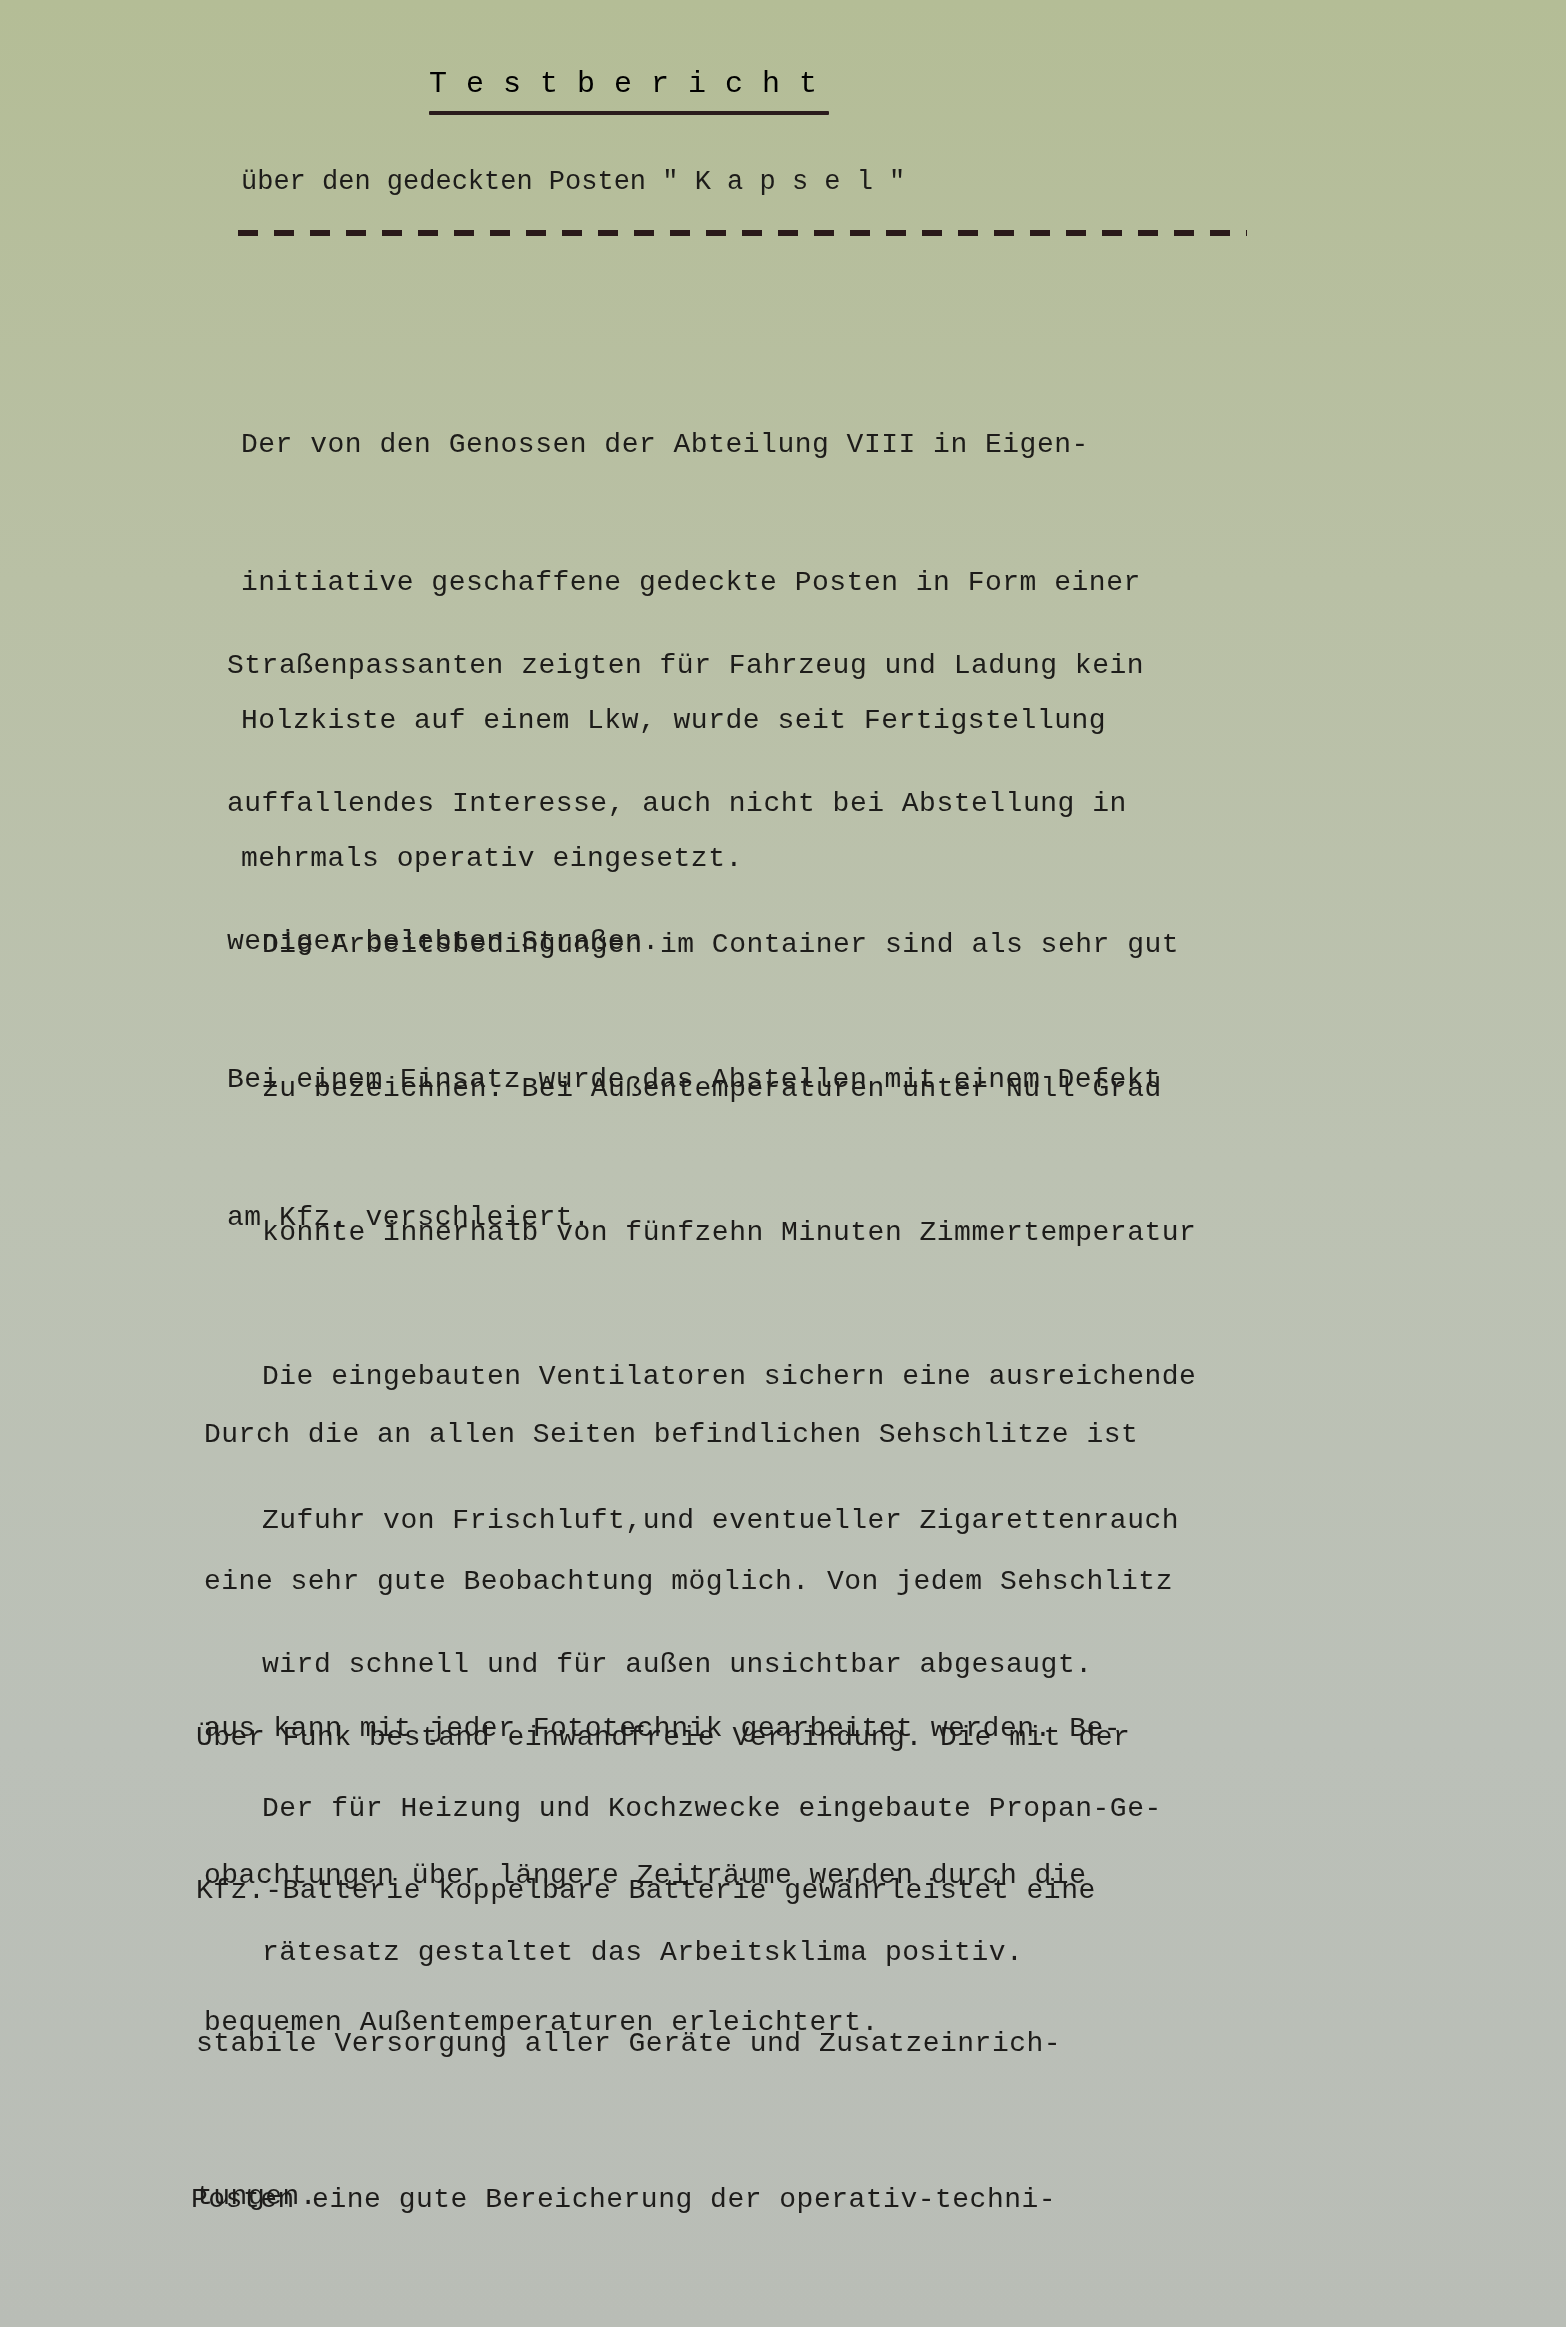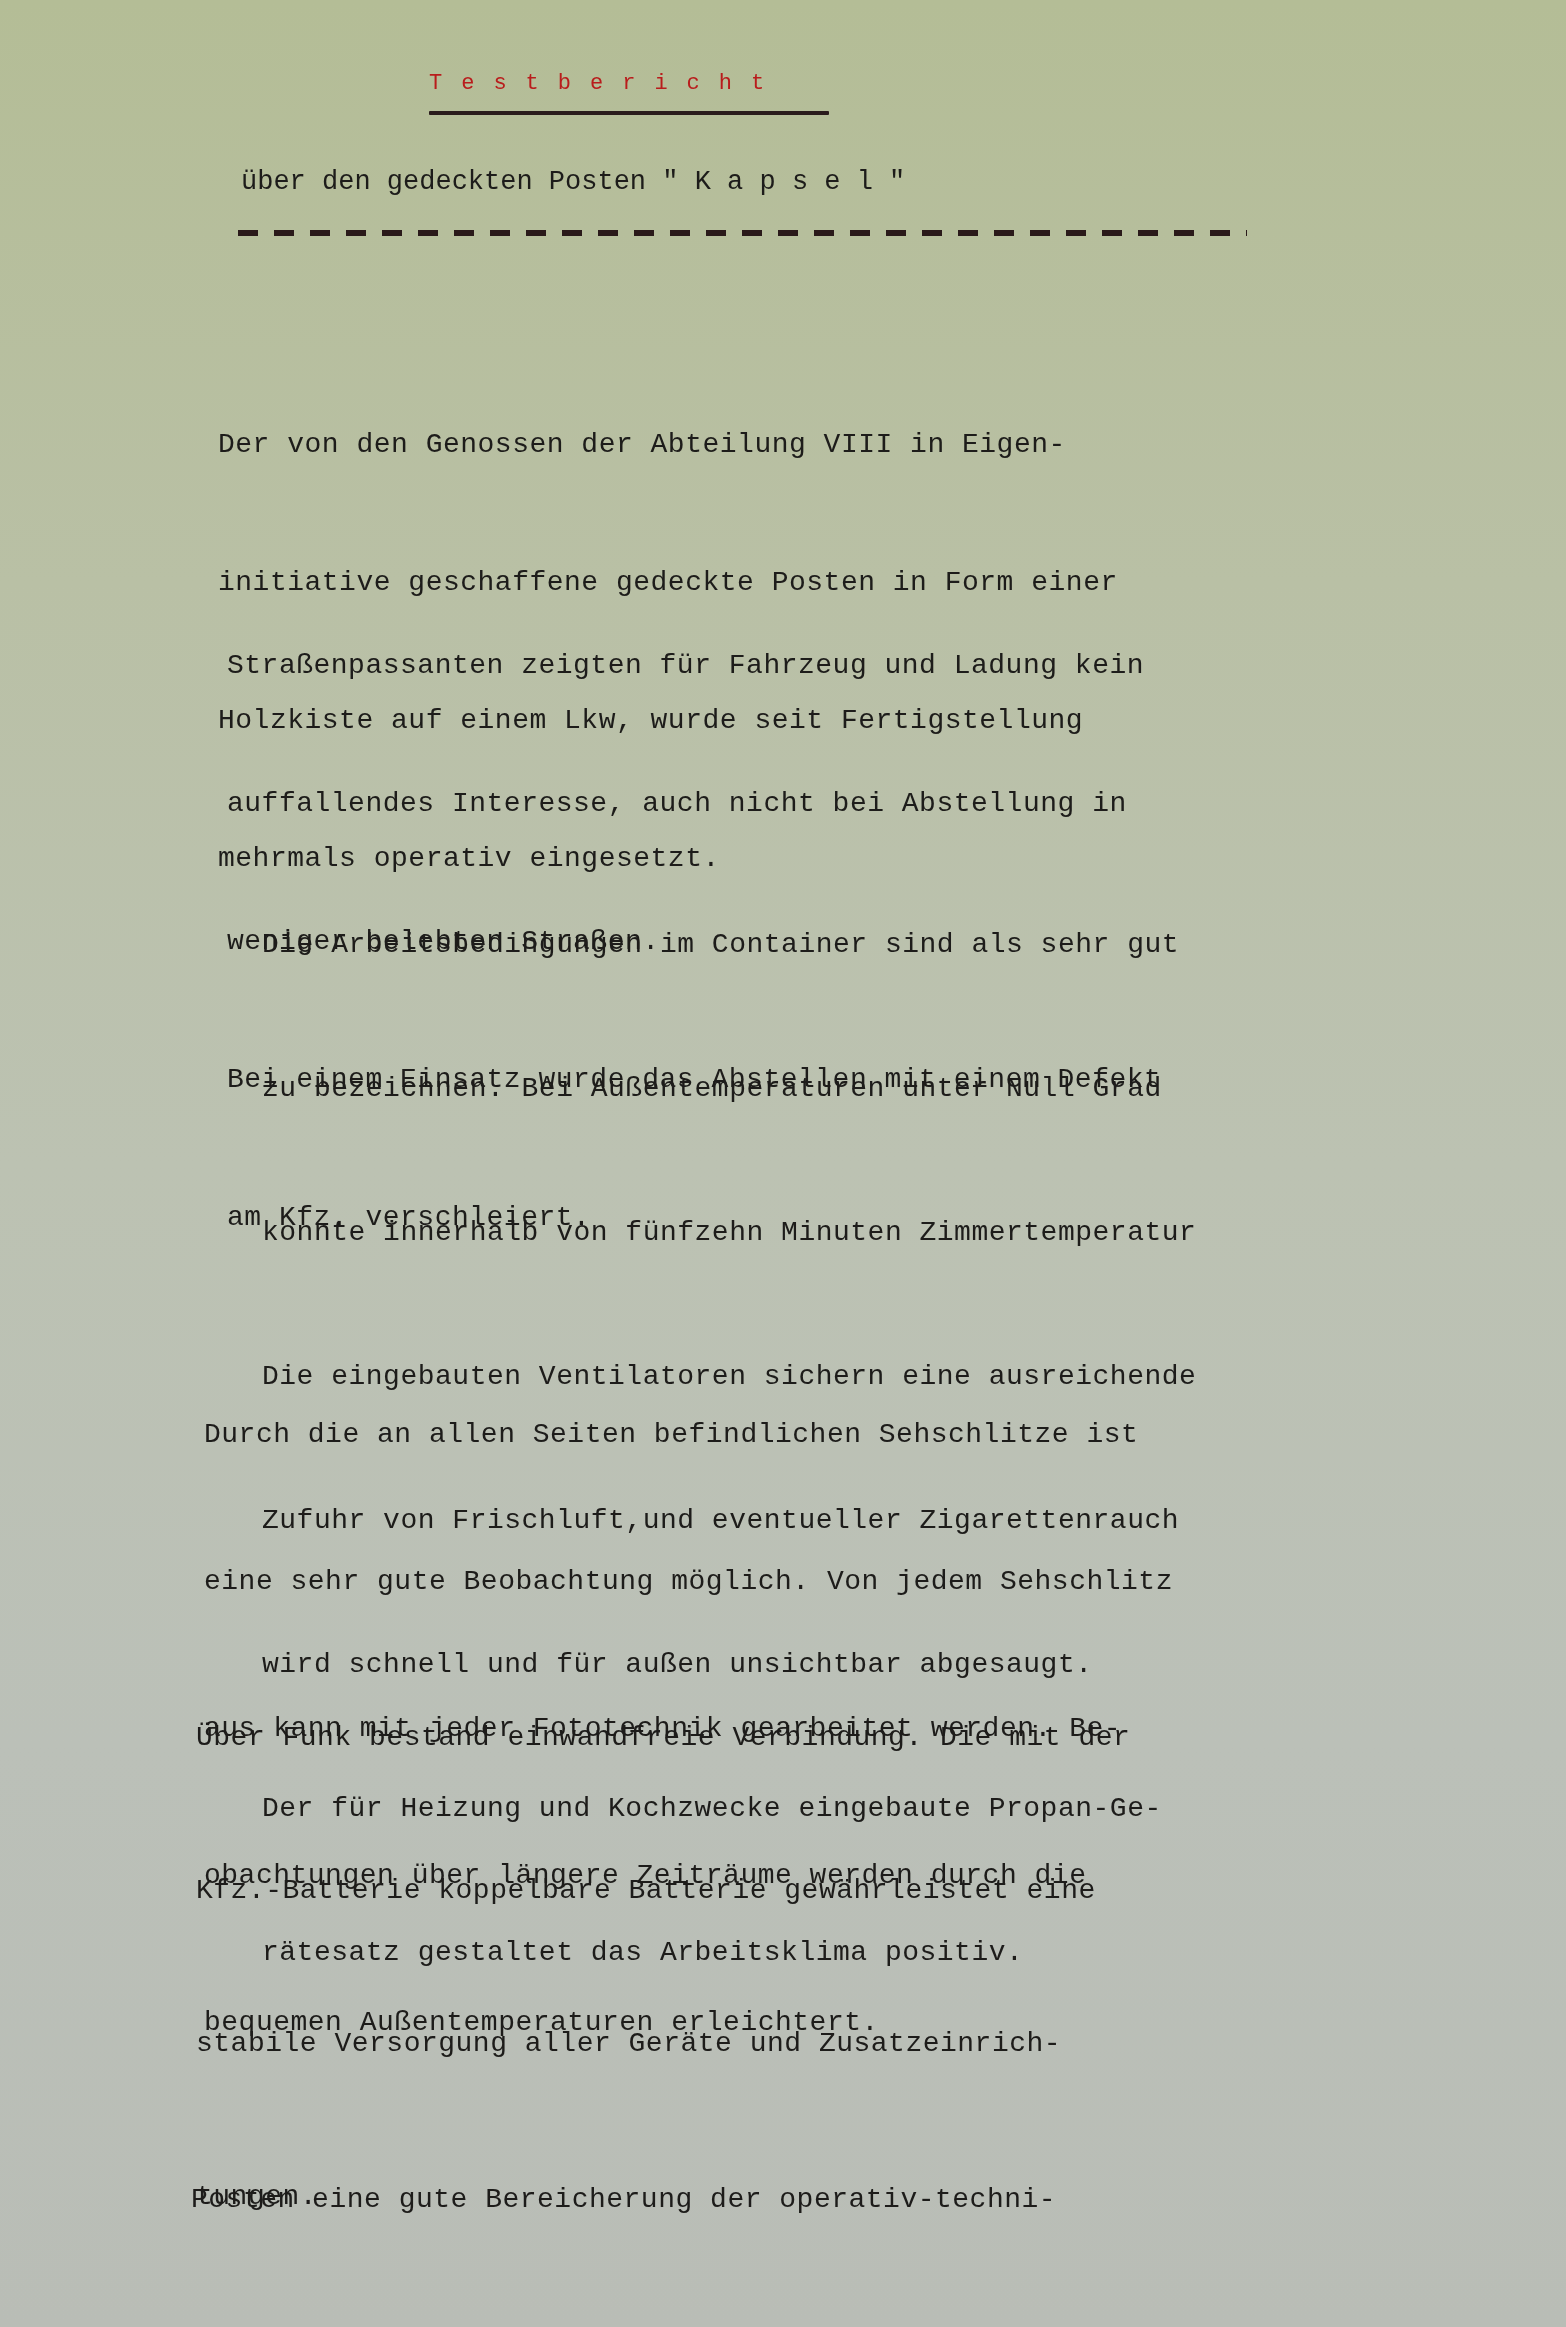--- a/index.html
+++ b/index.html
@@ -22,25 +22,25 @@
       width: 1566px;
       height: 2327px;
     }
     .title-wrap {
       position: absolute;
       left: 429px;
       top: 64px;
       width: 402px;
     }
     .title {
-      font-size: 22px;
+      font-size: 30px;
       letter-spacing: 19px;
       white-space: nowrap;
       line-height: 40px;
-      color: #b91c1c;
+      color: #000000;
     }
     .title-underline {
       margin-top: 7.3px;
       width: 400px;
       height: 3.6px;
       background: #2a1c1c;
       border-radius: 0.9px;
     }
     .subtitle {
       position: absolute;
@@ -76,21 +76,21 @@
 
   <div class="title-wrap">
     <div class="title">Testbericht</div>
     <div class="title-underline"></div>
   </div>
 
   <div class="subtitle">über den gedeckten Posten " K a p s e l "</div>
 
   <div class="dash-line"></div>
 
-  <div class="para" style="left:218px; top:330px;">
+  <div class="para" style="left:241px; top:330px;">
     <span class="line">Der von den Genossen der Abteilung VIII in Eigen-</span>
     <span class="line">initiative geschaffene gedeckte Posten in Form einer</span>
     <span class="line">Holzkiste auf einem Lkw, wurde seit Fertigstellung</span>
     <span class="line">mehrmals operativ eingesetzt.</span>
   </div>
 
   <div class="para" style="left:227px; top:551px;">
     <span class="line">Straßenpassanten zeigten für Fahrzeug und Ladung kein</span>
     <span class="line">auffallendes Interesse, auch nicht bei Abstellung in</span>
     <span class="line">weniger belebten Straßen.</span>

